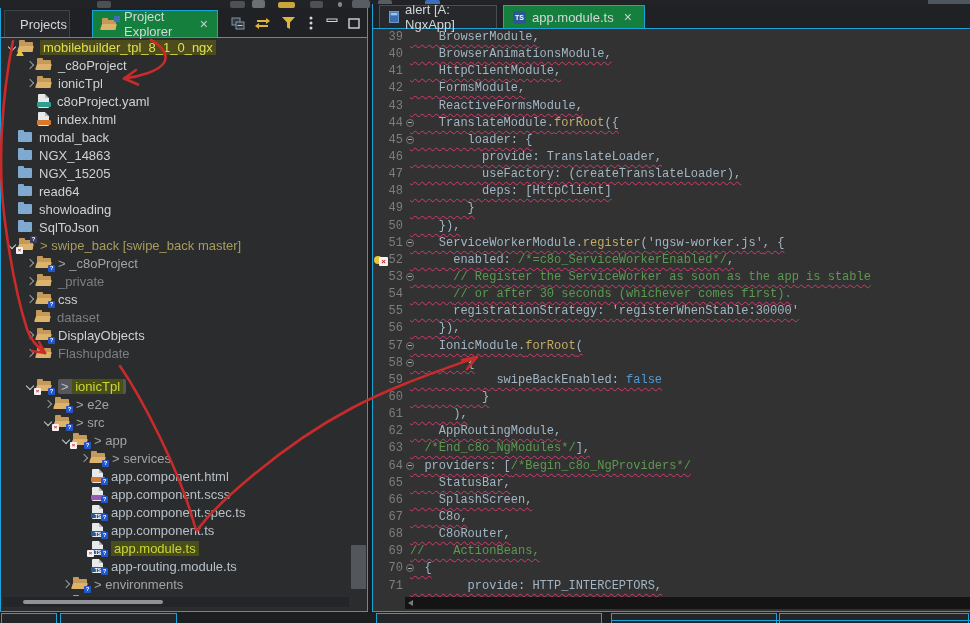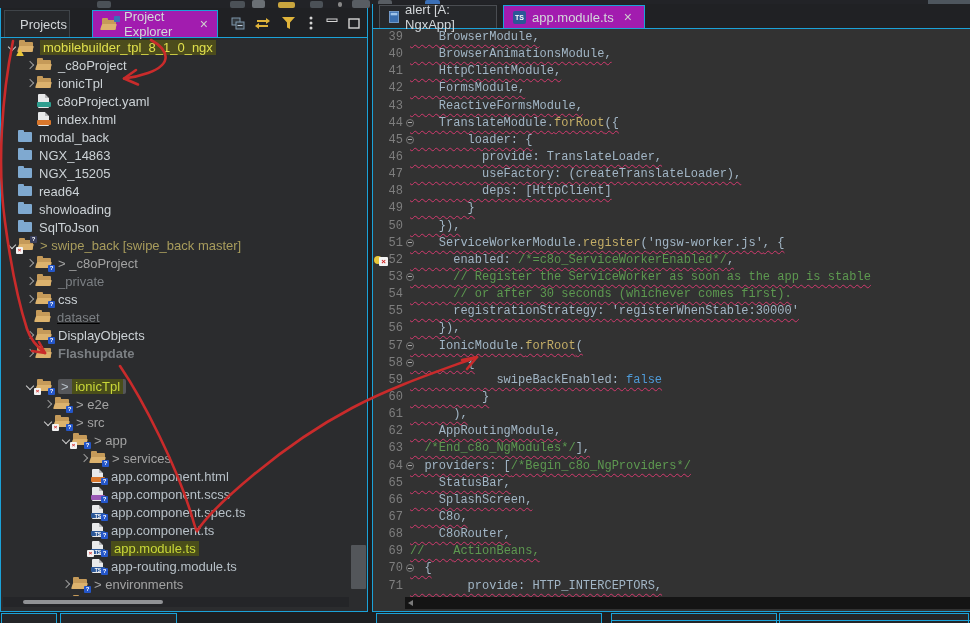--- a/index.html
+++ b/index.html
@@ -14,21 +14,21 @@
   .panel{position:absolute;background:#2d2d2f;}
   #leftpanel{left:0;top:8px;width:368px;height:604px;border:1px solid #1ba2d8;border-top:none;box-sizing:border-box;background:#2b2c2e;}
   #editorpanel{left:372px;top:4px;width:598px;height:608px;box-sizing:border-box;background:#323232;border-left:1px solid #1ba2d8;border-bottom:1px solid #1ba2d8;}
 
   
   .tabbar{position:absolute;left:0;top:0;right:0;background:#202124;}
   #lefttabbar{height:29px;border-bottom:1px solid #1ba2d8;}
   #edittabbar{height:24px;border-bottom:1px solid #1ba2d8;}
   .tab{position:absolute;top:2px;bottom:0;display:flex;align-items:center;gap:6px;padding:0 9px;
        color:#d3d7da;font-size:13px;box-sizing:border-box;background:#26282b;border:1px solid #3f4449;border-bottom:none;}
-  .tab.active{background:#a21caf;border-color:#1ba2d8;}
+  .tab.active{background:#15803d;border-color:#1ba2d8;}
   .tab .close{color:#cfcfcf;font-size:14px;margin-left:4px;cursor:pointer;}
 
   
   .tbico{position:absolute;top:7px;width:18px;height:16px;display:flex;align-items:center;justify-content:center;}
 
   
   #tree{position:absolute;left:2px;top:30px;width:348px;height:558px;overflow:hidden;font-size:13px;}
   .trow{position:relative;height:18px;display:flex;align-items:center;white-space:nowrap;}
   .chev{display:inline-block;width:5px;height:5px;border-right:1.4px solid #9a9a9a;border-bottom:1.4px solid #9a9a9a;flex:none;}
   .chev.r{transform:rotate(-45deg);}
@@ -266,36 +266,36 @@
           <span class="tlabel c-dim">_private</span>
         </div>
         <div class="trow" style="padding-left: 24px;">
           <span class="chev r"></span>
           <span class="ticon">
             <span class="fold open"></span>
             <span class="badge bq">?</span>
           </span>
           <span class="tlabel c-w">css</span>
         </div>
-        <div class="trow" style="padding-left: 24px; text-decoration: underline;">
+        <div class="trow" style="padding-left: 24px;">
           <span class="chev none"></span>
           <span class="ticon">
             <span class="fold open"></span>
           </span>
           <span class="tlabel c-dim">dataset</span>
         </div>
         <div class="trow" style="padding-left: 24px;">
           <span class="chev r"></span>
           <span class="ticon">
             <span class="fold open"></span>
             <span class="badge bq">?</span>
           </span>
           <span class="tlabel c-w">DisplayObjects</span>
         </div>
-        <div class="trow" style="padding-left: 24px; font-weight: bold;">
+        <div class="trow" style="padding-left: 24px;">
           <span class="chev r"></span>
           <span class="ticon">
             <span class="fold open"></span>
           </span>
           <span class="tlabel c-dim">Flashupdate</span>
         </div>
         <div class="trow" style="padding-left: 24px; margin-top: 15px;">
           <span class="chev d"></span>
           <span class="ticon">
             <span class="fold open"></span>

